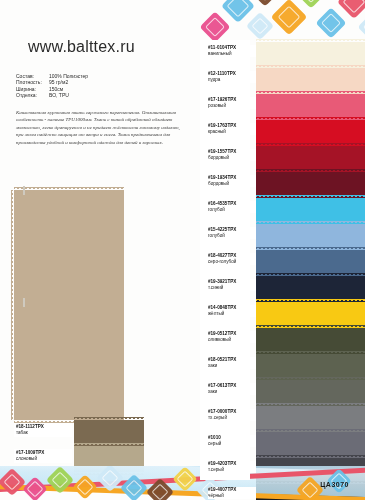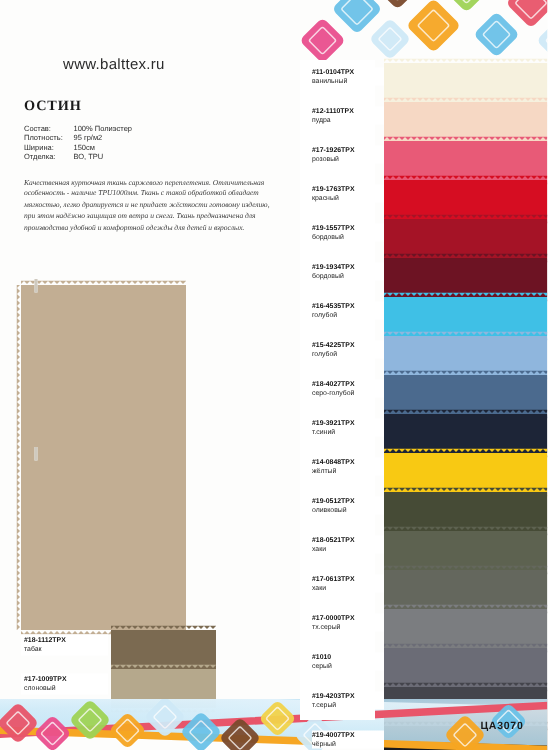--- a/index.html
+++ b/index.html
@@ -35,22 +35,22 @@
     position:absolute; height:5px; width:420px; left:-20px; border-radius:3px;
   }
 
   
   .brand {
     position:absolute; left:30px; top:14px;
     font-size:21px; font-weight:bold; color:#1b9ad6;
     letter-spacing:-.4px; font-family:"DejaVu Sans", sans-serif;
   }
   .brand-url {
-    position:absolute; left:42px; top:38px;
-    font-size:10px; color:#2b2b2b; letter-spacing:.2px;
+    position:absolute; left:28px; top:38px;
+    font-size:16px; color:#2b2b2b; letter-spacing:.2px;
   }
 
   
   .info { position:absolute; left:16px; top:66px; width:186px; }
   .title {
     font-size:9.5px; font-weight:bold; color:#1a1a1a;
     font-family:"Liberation Serif", serif; letter-spacing:.6px;
   }
   .spec { margin-top:7px; }
   .spec-row { display:flex; font-size:5px; line-height:6.4px; color:#2b2b2b; }
@@ -122,21 +122,20 @@
     <span class="sq" style="left:104px;top:-4px; width:22px; height:22px; background:#9fd356;"></span>
     <span class="sq" style="left:124px;top:26px; width:22px; height:22px; background:#6bc2e8;"></span>
     <span class="sq" style="left:146px;top:4px;  width:24px; height:24px; background:#e8556a;"></span>
     <span class="sq" style="left:166px;top:30px; width:22px; height:22px; background:#cfe9f7;"></span>
 
   </div>
 
   <div class="brand-url">www.balttex.ru</div>
 
   <div class="info">
-    <div class="title">ОСТИН</div>
     <div class="spec">
       <div class="spec-row">
         <span class="spec-k">Состав:</span>
         <span class="spec-v">100% Полиэстер</span>
       </div>
       <div class="spec-row">
         <span class="spec-k">Плотность:</span>
         <span class="spec-v">95 гр/м2</span>
       </div>
       <div class="spec-row">

